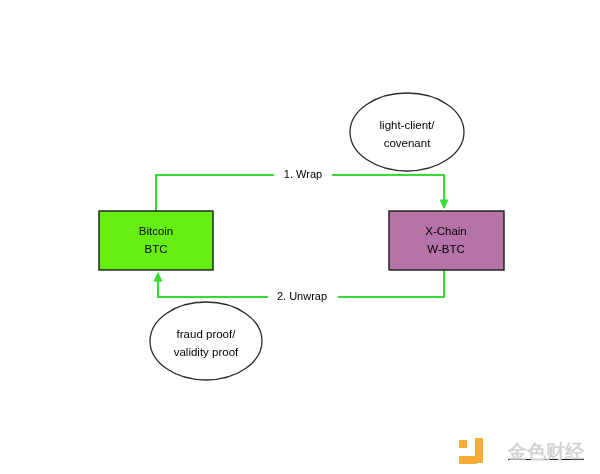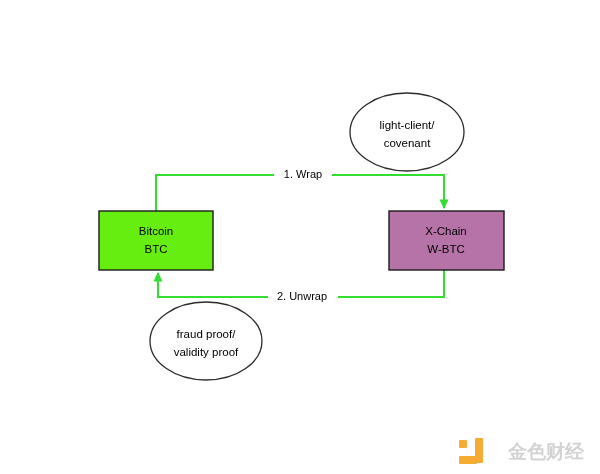--- a/index.html
+++ b/index.html
@@ -57,20 +57,21 @@
 
   
   #watermark {
     position: absolute;
     right: 16px;
     bottom: 10px;
     display: flex;
     align-items: center;
     gap: 23px;
     opacity: 0.92;
+    text-decoration: underline;
   }
   #watermark .wm-mark {
     position: relative;
     width: 26px;
     height: 26px;
     flex: 0 0 auto;
   }
   #watermark .wm-mark .wm-dot {
     position: absolute;
     left: 0;

